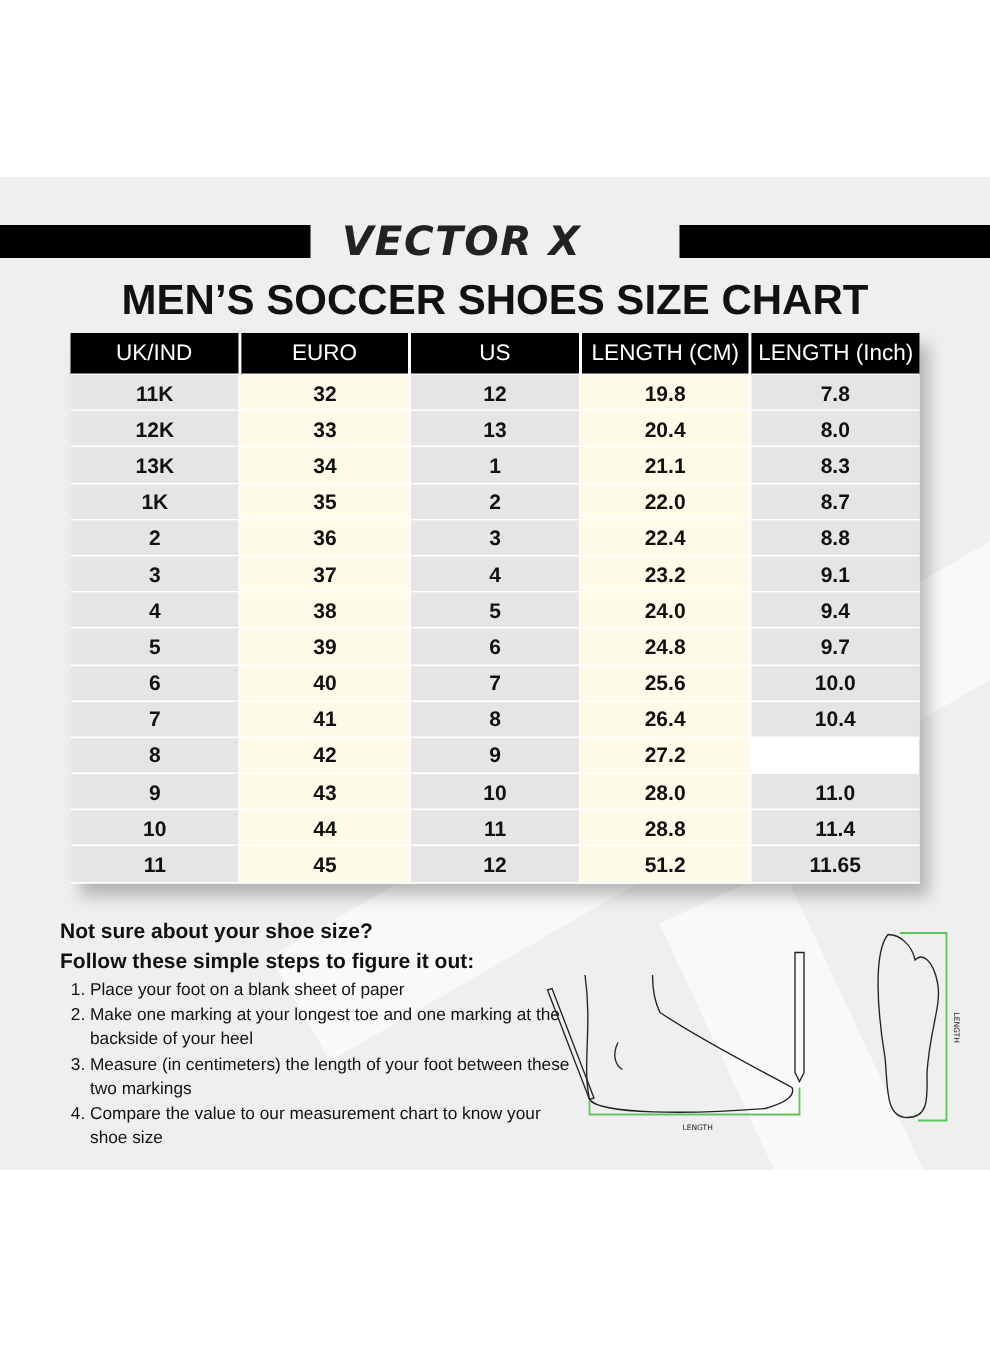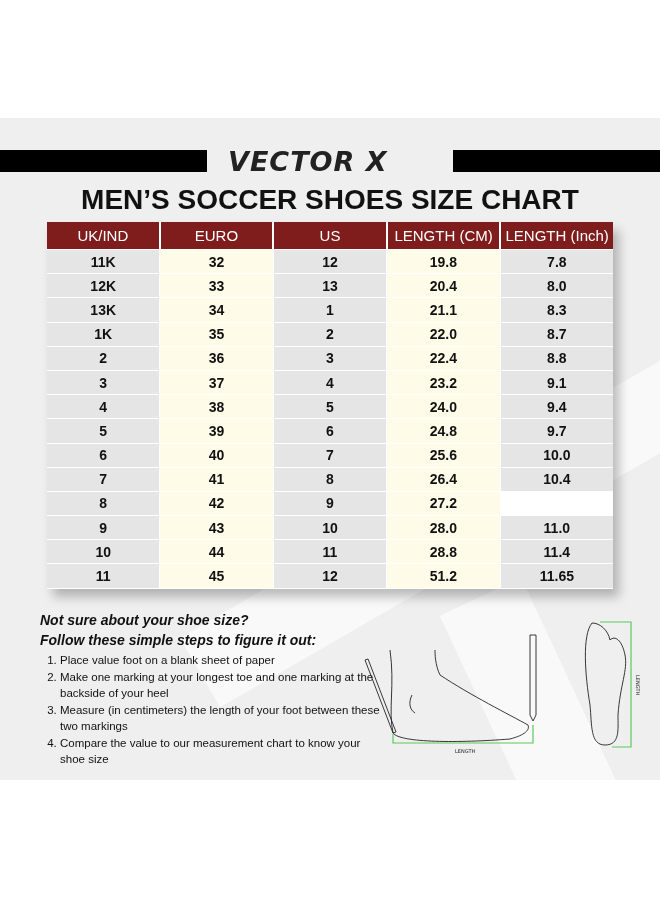--- a/index.html
+++ b/index.html
@@ -7,25 +7,25 @@
   .panel{position:absolute;left:0;top:118px;width:660px;height:662px;background:#efefef;overflow:hidden;}
   .stripe{position:absolute;background:#f9f9f9;}
   .bar{position:absolute;height:22px;background:#000;top:150px;}
   .logo{position:absolute;top:143px;left:228px;width:210px;height:36px;display:flex;align-items:center;}
   .logo-text{font-family:"DejaVu Sans",sans-serif;font-weight:bold;font-style:italic;font-size:27px;letter-spacing:1px;color:#222;text-align:right;}
   .title{position:absolute;top:184px;left:0;width:660px;text-align:center;font-size:28px;font-weight:bold;color:#111;}
   .table{position:absolute;left:47px;top:222px;width:566px;box-shadow:6px 8px 10px rgba(0,0,0,0.25);background:#fff;}
   .row{display:flex;height:24.2px;}
   .hdr{height:28px;}
   .cell{flex:1;display:flex;align-items:center;justify-content:center;font-weight:bold;font-size:14px;border-right:1px solid #fff;border-bottom:1px solid #fff;box-sizing:border-box;}
-  .hdr .cell{background:#7f1d1d;color:#fff;font-weight:normal;font-size:15px;border-right:2px solid #fff;}
+  .hdr .cell{background:#000000;color:#fff;font-weight:normal;font-size:15px;border-right:2px solid #fff;}
   .c0,.c2,.c4{background:#e5e5e5;}
   .c1,.c3{background:#fefbe8;}
   .help{position:absolute;left:40px;top:610px;width:340px;}
-  .help h3{margin:0;font-size:14px;font-weight:bold;line-height:20px;font-style:italic;}
+  .help h3{margin:0;font-size:14px;font-weight:bold;line-height:20px;}
   .help ol{margin:2px 0 0 0;padding-left:20px;font-size:11.5px;line-height:16.5px;}
   .illus{position:absolute;left:360px;top:615px;width:280px;height:140px;}
 </style>
 </head>
 <body>
 
 <div class="panel">
   <div class="stripe" style="left:180px;top:520px;width:900px;height:80px;transform:rotate(-30deg);transform-origin:left top;"></div>
   <div class="stripe" style="left:520px;top:460px;width:90px;height:400px;transform:rotate(-25deg);"></div>
 </div>
@@ -143,21 +143,21 @@
       <div class="cell c2">12</div>
       <div class="cell c3">51.2</div>
       <div class="cell c4" style="border-right: none;">11.65</div>
     </div>
   </div>
 
 <div class="help">
   <h3>Not sure about your shoe size?</h3>
   <h3>Follow these simple steps to figure it out:</h3>
   <ol>
-    <li>Place value foot on a blank sheet of paper</li>
+    <li>Place your foot on a blank sheet of paper</li>
     <li>Make one marking at your longest toe and one marking at the backside of your heel</li>
     <li>Measure (in centimeters) the length of your foot between these two markings</li>
     <li>Compare the value to our measurement chart to know your shoe size</li>
   </ol>
 </div>
 
 <svg class="illus" viewBox="0 0 280 140">
   <g fill="none" stroke="#222" stroke-width="0.9">
     <path d="M5 45 L33 118 L36 117 L8 44 Z"></path>
     <path d="M30 35 C35 70,28 95,33 118 C40 128,100 128,150 124 C165 120,170 115,168 110 C150 100,110 80,80 60 C75 50,75 38,75 35"></path>

